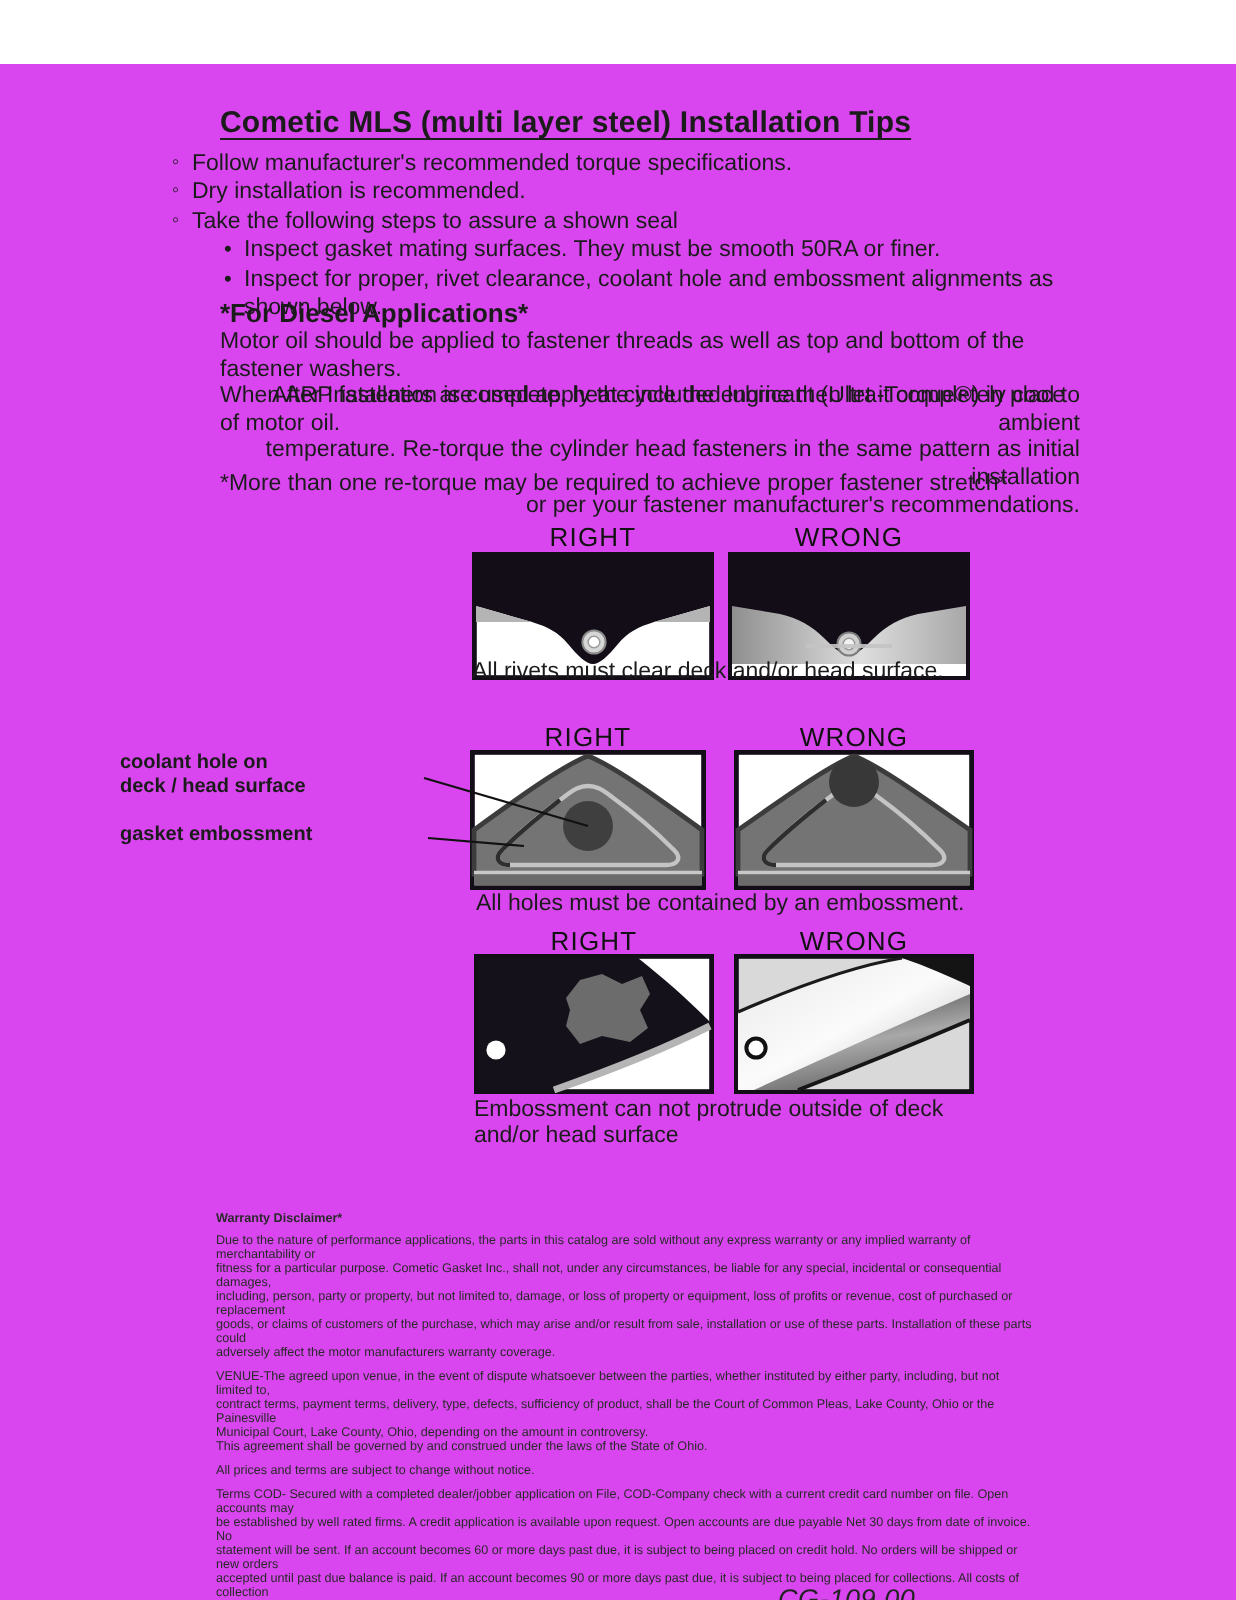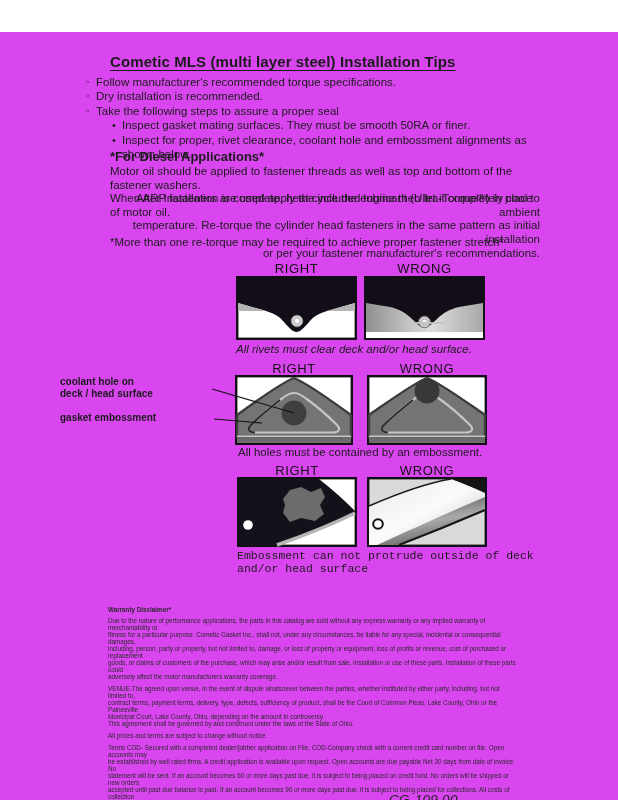--- a/index.html
+++ b/index.html
@@ -36,21 +36,21 @@
     <div class="b-row">
       <span class="b-glyph">◦</span>
       <span>Follow manufacturer's recommended torque specifications.</span>
     </div>
     <div class="b-row">
       <span class="b-glyph">◦</span>
       <span>Dry installation is recommended.</span>
     </div>
     <div class="b-row">
       <span class="b-glyph">◦</span>
-      <span>Take the following steps to assure a proper seal</span>
+      <span>Take the following steps to assure a shown seal</span>
     </div>
     <div class="b-row sub">
       <span class="b-glyph">•</span>
       <span>Inspect gasket mating surfaces.  They must be smooth 50RA or finer.</span>
     </div>
     <div class="b-row sub">
       <span class="b-glyph">•</span>
       <span>Inspect for proper, rivet clearance, coolant hole and embossment alignments as shown below.</span>
     </div>
   </div>
@@ -85,21 +85,21 @@
     </defs>
     <rect x="1.2" y="1.2" width="118.6" height="61.6" fill="#ffffff" stroke="#130d18" stroke-width="2.4"></rect>
     <rect x="2" y="27" width="117" height="29" fill="url(#deckg)"></rect>
     <rect x="2" y="56" width="117" height="6" fill="#ffffff"></rect>
     <path d="M2,2 H119 V27 L95,31 C86,33 79,37 73,43 C67,49 63,52 60.5,52 C58,52 54,49 48,43 C42,37 35,33 26,31 L2,27 Z" fill="#130d18"></path>
     <circle cx="60.5" cy="46" r="5.8" fill="#cfcfcf" stroke="#7d7d7d" stroke-width="1"></circle>
     <circle cx="60.5" cy="46" r="2.9" fill="#f2f2f2" stroke="#9a9a9a" stroke-width=".7"></circle>
     <line x1="39" y1="47" x2="82" y2="47" stroke="#c4c4c4" stroke-width="2" opacity=".9"></line>
   </svg>
 
-  <div class="abs caption" style="left:236px;top:311px;font-style:italic;">All rivets must clear deck and/or head surface.</div>
+  <div class="abs caption" style="left:236px;top:298px;">All rivets must clear deck and/or head surface.</div>
 
   <div class="abs dlabel" style="left:235px;top:329px;width:118px;">RIGHT</div>
   <div class="abs dlabel" style="left:367px;top:329px;width:120px;">WRONG</div>
 
   <div class="abs ann" style="left:60px;top:344px;width:151px;">coolant hole on
 deck / head surface</div>
   <div class="abs ann" style="left:60px;top:380px;width:151px;">gasket embossment</div>
 
   <svg class="abs" style="left:235px;top:343px;" width="118" height="70" viewBox="0 0 118 70">
     <rect x="1.2" y="1.2" width="115.6" height="67.6" fill="#ffffff" stroke="#130d18" stroke-width="2.4"></rect>
@@ -154,21 +154,21 @@
     </defs>
     <rect x="1.2" y="1.2" width="117.6" height="67.6" fill="#d9d9d9" stroke="#130d18" stroke-width="2.4"></rect>
     <path d="M2,29 C32,16 60,6 84,2 C96,6 107,11 118,16 L118,24 C85,37 45,55 14,68 L2,68 Z" fill="url(#bandg)"></path>
     <path d="M84,2 L118,2 L118,16 C107,11 96,6 84,2 Z" fill="#141414"></path>
     <path d="M2,29 C32,16 60,6 84,2" fill="none" stroke="#1a1a1a" stroke-width="1.6"></path>
     <path d="M10,68 C45,52 85,34 118,20 L118,33 C90,45 58,58 32,68 Z" fill="url(#darkg)"></path>
     <path d="M32,68 C58,58 90,45 118,33" fill="none" stroke="#161616" stroke-width="2"></path>
     <circle cx="11" cy="47" r="4.8" fill="#ffffff" stroke="#111" stroke-width="2"></circle>
   </svg>
 
-  <div class="abs caption" style="left:237px;top:517px;font-family:Liberation Mono, monospace;">Embossment can not protrude outside of deck
+  <div class="abs caption" style="left:237px;top:517px;">Embossment can not protrude outside of deck
 and/or head surface</div>
 
   <div class="abs legal">
     <h4>Warranty Disclaimer*</h4>
     <p>Due to the nature of performance applications, the parts in this catalog are sold without any express warranty or any implied warranty of merchantability or
 fitness for a particular purpose. Cometic Gasket Inc., shall not, under any circumstances, be liable for any special, incidental or consequential damages,
 including, person, party or property, but not limited to, damage, or loss of property or equipment, loss of profits or revenue, cost of purchased or replacement
 goods, or claims of customers of the purchase, which may arise and/or result from sale, installation or use of these parts. Installation of these parts could
 adversely affect the motor manufacturers warranty coverage.</p>
     <p>VENUE-The agreed upon venue, in the event of dispute whatsoever between the parties, whether instituted by either party, including, but not limited to,

